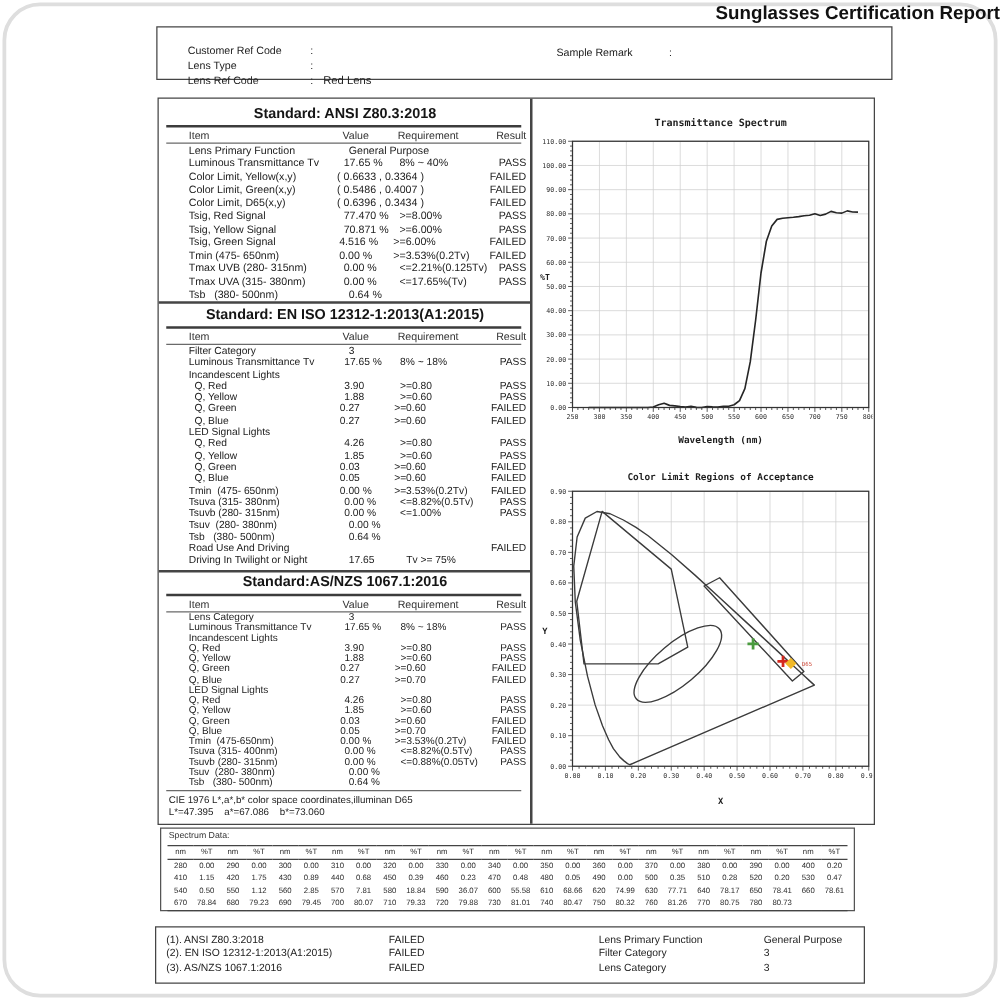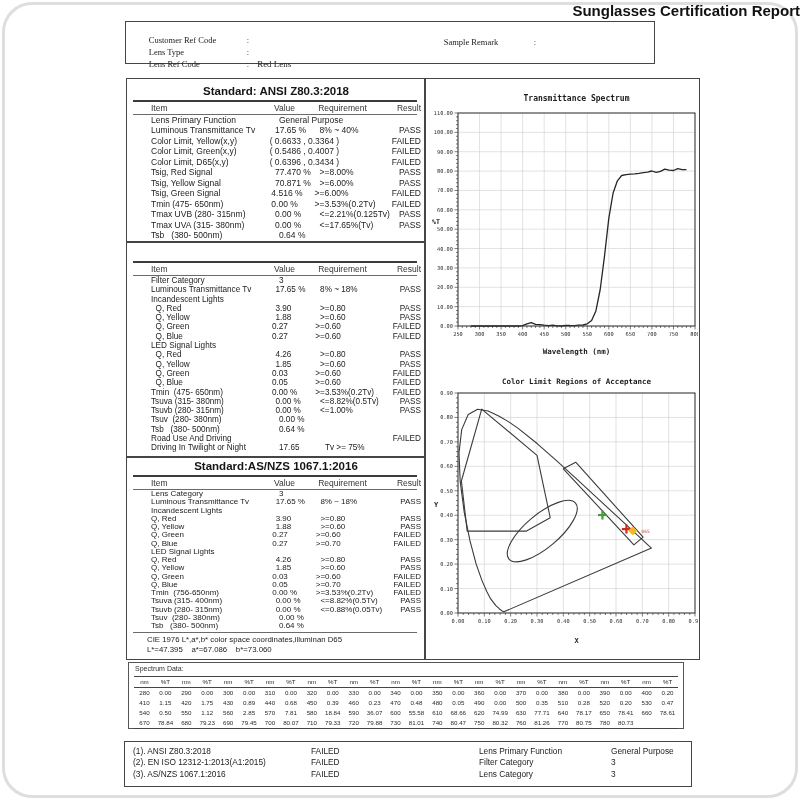--- a/index.html
+++ b/index.html
@@ -1,20 +1,20 @@
 <!DOCTYPE html>
 <html><head>
 <meta charset="utf-8">
 <style>
   html,body{margin:0;padding:0;background:#ffffff;width:800px;height:800px;overflow:hidden;}
   .page{position:relative;width:800px;height:800px;background:#fff;font-family:"Liberation Sans",sans-serif;color:#222;}
   .photo-frame{position:absolute;inset:2px;border:3px solid #dedede;border-radius:30px;pointer-events:none;}
   .page-title{position:absolute;top:2px;left:0;width:800px;text-align:right;font-size:15px;font-weight:bold;color:#111;}
   .box{position:absolute;border:1.5px solid #454545;background:#fff;box-sizing:border-box;}
-  .header-box{left:125px;top:21px;width:530px;height:43px;font-size:8.5px;font-family:Liberation Serif, serif;}
+  .header-box{left:125px;top:21px;width:589px;height:43px;font-size:8.5px;}
   .hdr-row{position:absolute;left:10px;white-space:pre;}
   .hdr-label{display:inline-block;width:98px;}
   .hdr-value{margin-left:8px;font-size:9px;}
   .hdr-remark{position:absolute;left:305px;top:5px;white-space:pre;}
   .hdr-remark .hdr-label{width:90px;}
   .main-box{left:126px;top:78px;width:574px;height:582px;padding-left:12px;}
   .left-pane{position:absolute;left:0;top:0;width:298px;height:100%;}
   .right-pane{position:absolute;left:298px;top:0;width:273px;height:100%;}
   .vdivider{position:absolute;left:297px;top:0;width:1.5px;height:100%;background:#454545;}
   .sec-title{position:absolute;left:0;width:298px;text-align:center;font-weight:bold;font-size:11.5px;color:#151515;}
@@ -24,21 +24,21 @@
   .trows{position:absolute;left:0;right:0;}
   .trow{display:flex;padding:0 4px 0 8px;}
   .ci{width:128px;white-space:pre;overflow:visible;margin-left:16px;}
   .cv{width:46px;white-space:pre;overflow:visible;}
   .cq{width:82px;white-space:pre;overflow:visible;}
   .cr{flex:1;white-space:pre;}
   #rows0{top:36px;font-size:8.5px;line-height:10.45px;}
   #rows1{top:197px;font-size:8.2px;line-height:9.3px;}
   #rows2{top:411px;font-size:8px;line-height:8.25px;}
   .secdiv{position:absolute;left:0;width:298px;height:1.5px;background:#454545;}
-  .cie-line{position:absolute;left:20px;right:4px;font-size:7.8px;white-space:pre;color:#222;}
+  .cie-line{position:absolute;left:8px;right:4px;font-size:7.8px;white-space:pre;color:#222;}
   svg{position:absolute;left:0;display:block;}
   .spectrum-box{left:128px;top:662px;width:556px;height:67px;border:1px solid #555;}
   .spec-label{position:absolute;left:6px;top:2px;font-size:7px;color:#333;}
   .spec-grid{position:absolute;left:5px;right:5px;top:13px;display:grid;grid-template-columns:repeat(26,1fr);font-size:6.2px;line-height:10px;color:#2a2a2a;}
   .spec-cell{text-align:center;white-space:nowrap;}
   .spec-h{border-top:1px solid #444;border-bottom:1px solid #444;}
   .spec-last{border-bottom:1px solid #444;}
   .summary-box{left:124px;top:741px;width:568px;height:46px;font-size:8.3px;}
   .sum-row{display:flex;padding-left:8px;line-height:11.4px;}
   .sum-c1{width:178px;white-space:pre;}
@@ -150,20 +150,21 @@
           </div>
           <div class="trow">
             <span class="ci">Tsb   (380- 500nm)</span>
             <span class="cv">0.64 %</span>
             <span class="cq"></span>
             <span class="cr"></span>
           </div>
         </div>
 
       <div class="secdiv" style="top:162px;"></div>
+      <div class="sec-title" style="top:167px;">Standard: EN ISO 12312-1:2013(A1:2015)</div>
       <div class="rule2" style="top:182px;"></div>
       <div class="thead" style="top:184.5px;">
         <span class="ci">Item</span>
         <span class="cv">Value</span>
         <span class="cq">Requirement</span>
         <span class="cr">Result</span>
       </div>
       <div class="rule1" style="top:195.5px;"></div>
       <div class="trows" id="rows1">
           <div class="trow">
@@ -359,21 +360,21 @@
             <span class="cq">&gt;=0.60</span>
             <span class="cr">FAILED</span>
           </div>
           <div class="trow">
             <span class="ci">Q, Blue</span>
             <span class="cv">0.05</span>
             <span class="cq">&gt;=0.70</span>
             <span class="cr">FAILED</span>
           </div>
           <div class="trow">
-            <span class="ci">Tmin  (756-650nm)</span>
+            <span class="ci">Tmin  (475-650nm)</span>
             <span class="cv">0.00 %</span>
             <span class="cq">&gt;=3.53%(0.2Tv)</span>
             <span class="cr">FAILED</span>
           </div>
           <div class="trow">
             <span class="ci">Tsuva (315- 400nm)</span>
             <span class="cv">0.00 %</span>
             <span class="cq">&lt;=8.82%(0.5Tv)</span>
             <span class="cr">PASS</span>
           </div>

